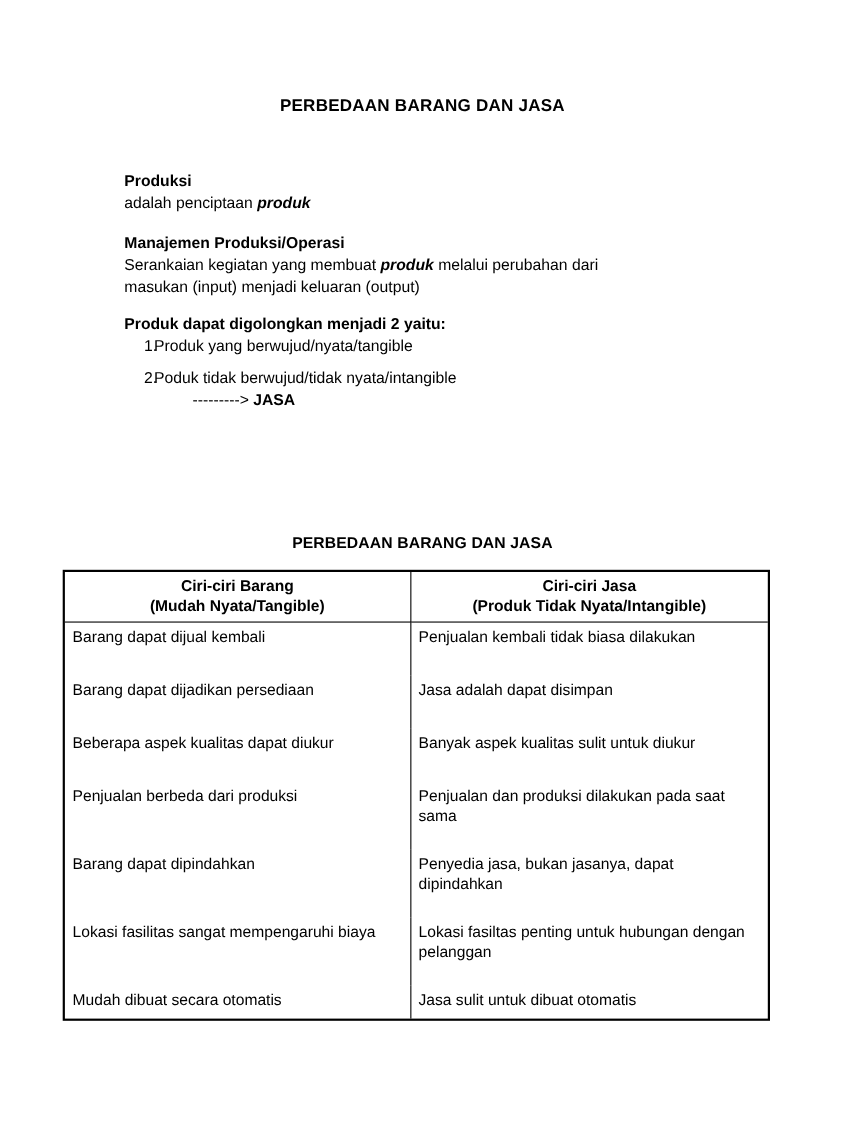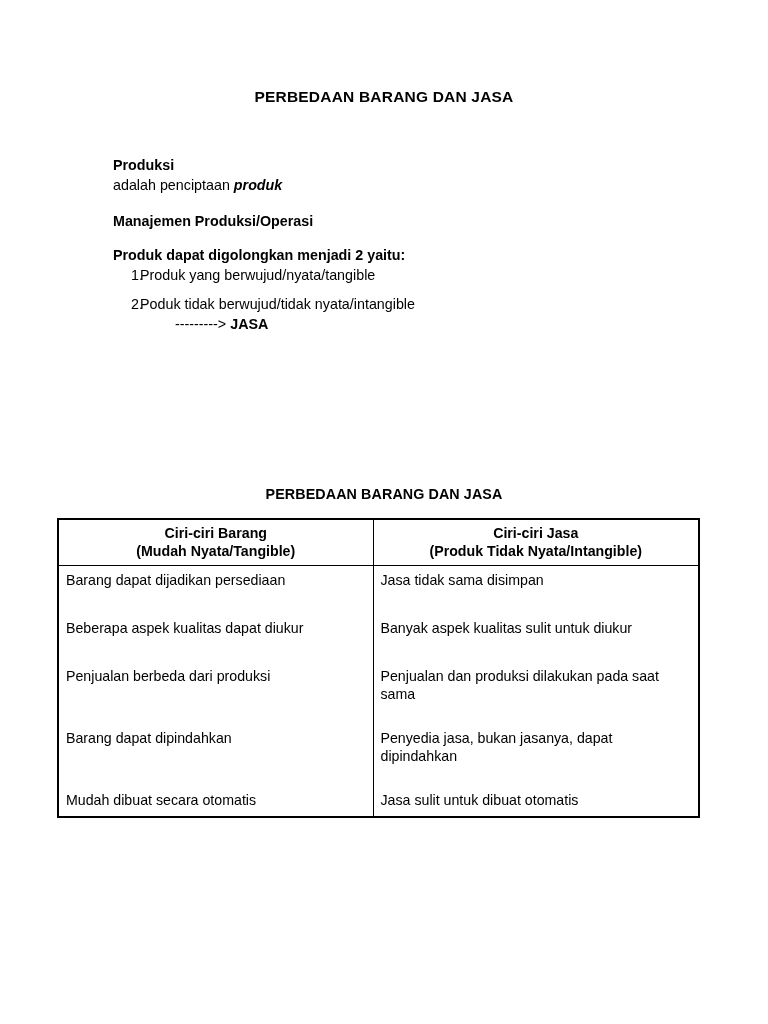--- a/index.html
+++ b/index.html
@@ -163,20 +163,21 @@
 
     <div class="blk">
       <div class="sec-head">Produksi</div>
       <div class="sec-line"><span>adalah penciptaan </span><span class="bi">produk</span></div>
     </div>
 
     <div class="gap-lg"></div>
 
     <div class="blk">
       <div class="sec-head">Manajemen Produksi/Operasi</div>
+      <div class="para-just"><span>Serankaian kegiatan yang membuat </span><span class="bi">produk</span><span> melalui perubahan dari</span><span class="lastline">masukan (input) menjadi keluaran (output)</span></div>
     </div>
 
     <div class="gap-md"></div>
 
     <div class="sec-head">Produk dapat digolongkan menjadi 2 yaitu:</div>
 
     <ul class="num-list">
       <li class="num-item">
         <div class="num-row">
           <span class="num-marker">1.</span>
@@ -211,35 +212,43 @@
             <div>(Mudah Nyata/Tangible)</div>
           </th>
           <th class="last">
             <div>Ciri-ciri Jasa</div>
             <div>(Produk Tidak Nyata/Intangible)</div>
           </th>
         </tr>
       </thead>
       <tbody>
         <tr class="r-tall">
+          <td>Barang dapat dijual kembali</td>
+          <td class="last">Penjualan kembali tidak biasa dilakukan</td>
+        </tr>
+        <tr class="r-tall">
           <td>Barang dapat dijadikan persediaan</td>
-          <td class="last">Jasa tidak sama disimpan</td>
+          <td class="last">Jasa adalah dapat disimpan</td>
         </tr>
         <tr class="r-tall">
           <td>Beberapa aspek kualitas dapat diukur</td>
           <td class="last">Banyak aspek kualitas sulit untuk diukur</td>
         </tr>
         <tr class="r-xtall">
           <td>Penjualan berbeda dari produksi</td>
           <td class="last">Penjualan dan produksi dilakukan pada saat sama</td>
         </tr>
         <tr class="r-xtall">
           <td>Barang dapat dipindahkan</td>
           <td class="last">Penyedia jasa, bukan jasanya, dapat dipindahkan</td>
         </tr>
+        <tr class="r-xtall">
+          <td>Lokasi fasilitas sangat mempengaruhi biaya</td>
+          <td class="last">Lokasi fasiltas penting untuk hubungan dengan pelanggan</td>
+        </tr>
         <tr class="r-last">
           <td>Mudah dibuat secara otomatis</td>
           <td class="last">Jasa sulit untuk dibuat otomatis</td>
         </tr>
       </tbody>
     </table>
   </div>
 
 </div>
 

